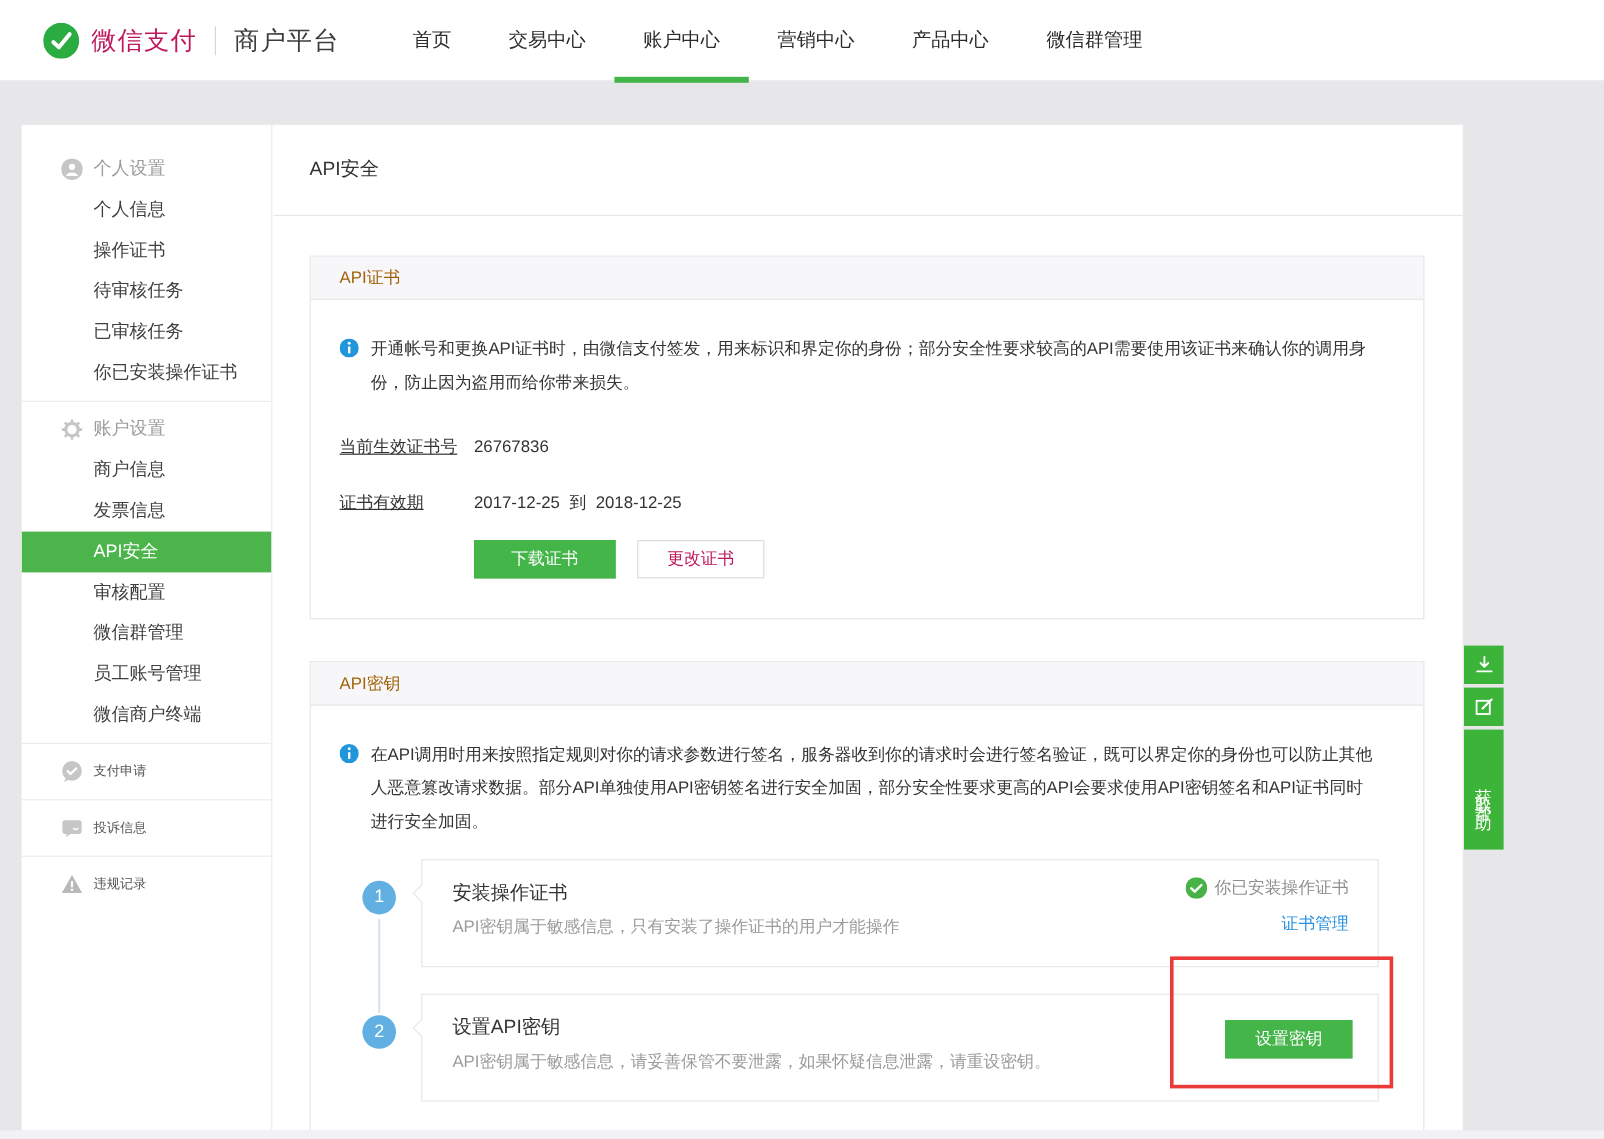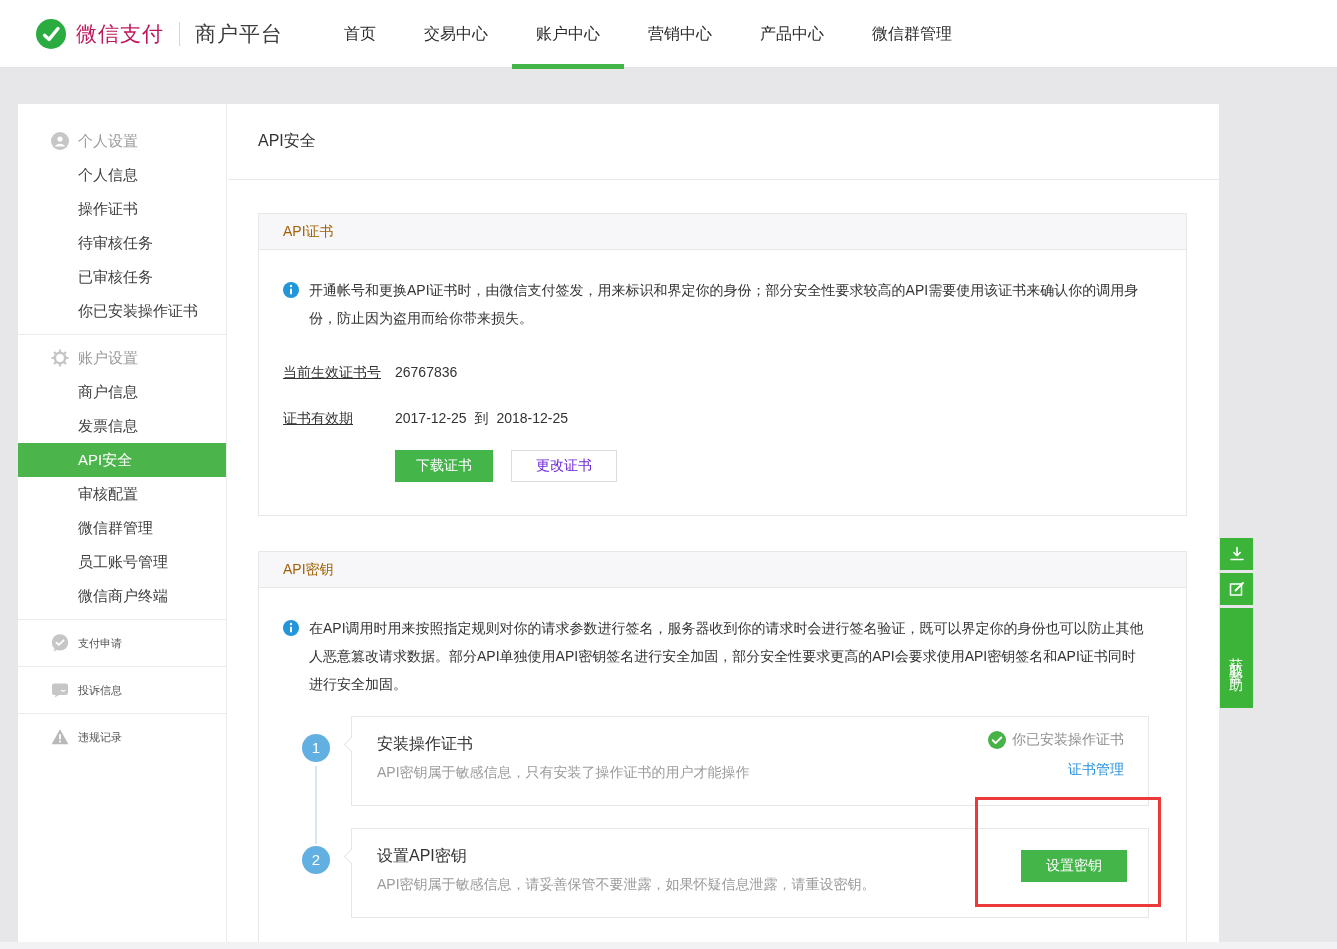--- a/index.html
+++ b/index.html
@@ -43,22 +43,22 @@
   .panel-header { height:36px; line-height:35px; background:#f7f7f9; border-bottom:1px solid #e7e7e7; padding-left:24px; font-size:14px; color:#a16207; }
   .panel-body { padding:26px 40px 0 24px; font-size:14px; color:#333; }
   .info-row { display:flex; line-height:28px; }
   .info-ico { flex:none; width:16px; height:16px; margin-top:6px; }
   .info-text { margin-left:10px; }
   .cert-row { display:flex; line-height:20px; margin-top:30px; }
   .cert-row2 { margin-top:26px; }
   .cert-label { width:112px; flex:none;text-decoration:underline; }
   .cert-dates span { margin-right:4px; }
   .btn-row { margin-top:22px; margin-left:112px; display:flex; }
-  .btn-green { width:98px; height:32px; background:#44b549; border:1px solid #44b549; color:#fff; font-size:14px; cursor:pointer; font-family:inherit; }
-  .btn-plain { width:106px; height:32px; background:#fff; border:1px solid #dcdcdc; color:#6d28d9; font-size:14px; margin-left:18px; cursor:pointer; font-family:inherit; }
+  .btn-green { width:118px; height:32px; background:#44b549; border:1px solid #44b549; color:#fff; font-size:14px; cursor:pointer; font-family:inherit; }
+  .btn-plain { width:106px; height:32px; background:#fff; border:1px solid #dcdcdc; color:#be185d; font-size:14px; margin-left:18px; cursor:pointer; font-family:inherit; }
 
   
   .steps { position:relative; margin-top:18px; height:230px; }
   .step-circle { position:absolute; left:19px; width:28px; height:28px; border-radius:50%; background:#62b0e2; color:#fff; text-align:center; line-height:28px; font-size:15px; z-index:2; }
   .step-circle.c1 { top:18px; }
   .step-circle.c2 { top:130px; }
   .step-line { position:absolute; left:32px; top:50px; width:2px; height:78px; background:#dbe5ec; }
   .step-box { position:absolute; left:68px; width:798px; height:90px; border:1px solid #e7e7e7; background:#fff; }
   .step-box.b1 { top:0; }
   .step-box.b2 { top:112px; }

